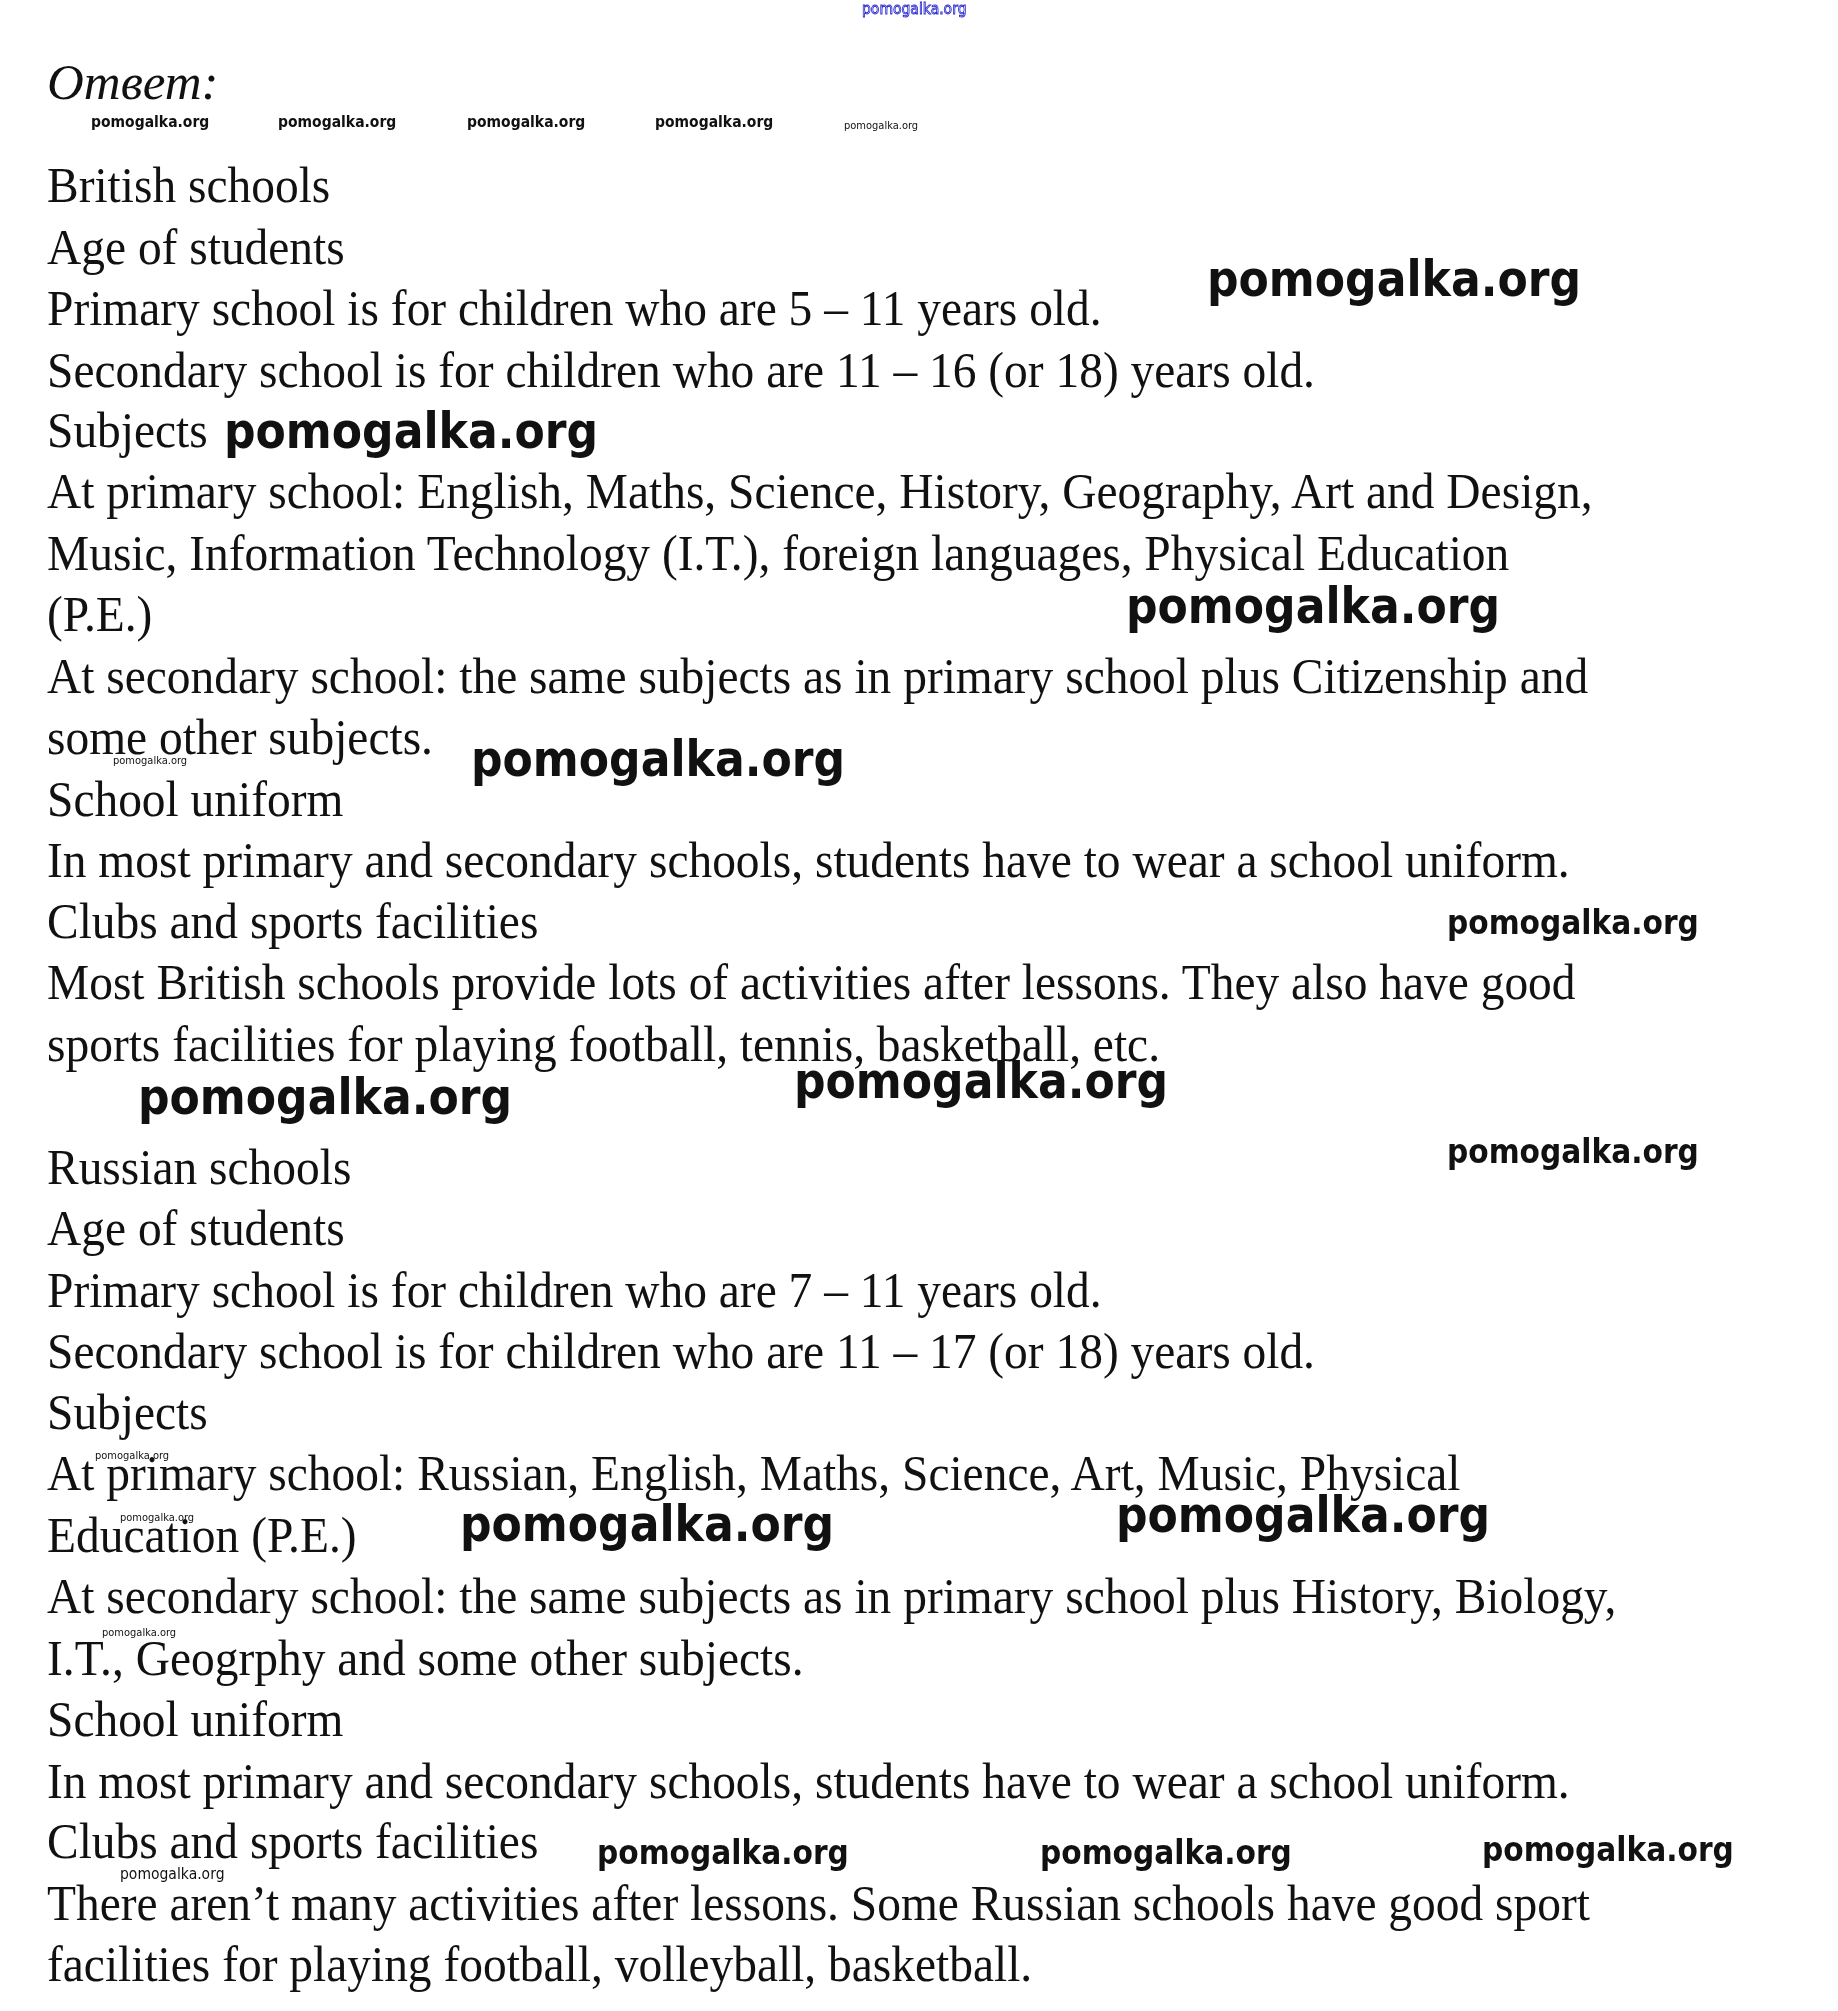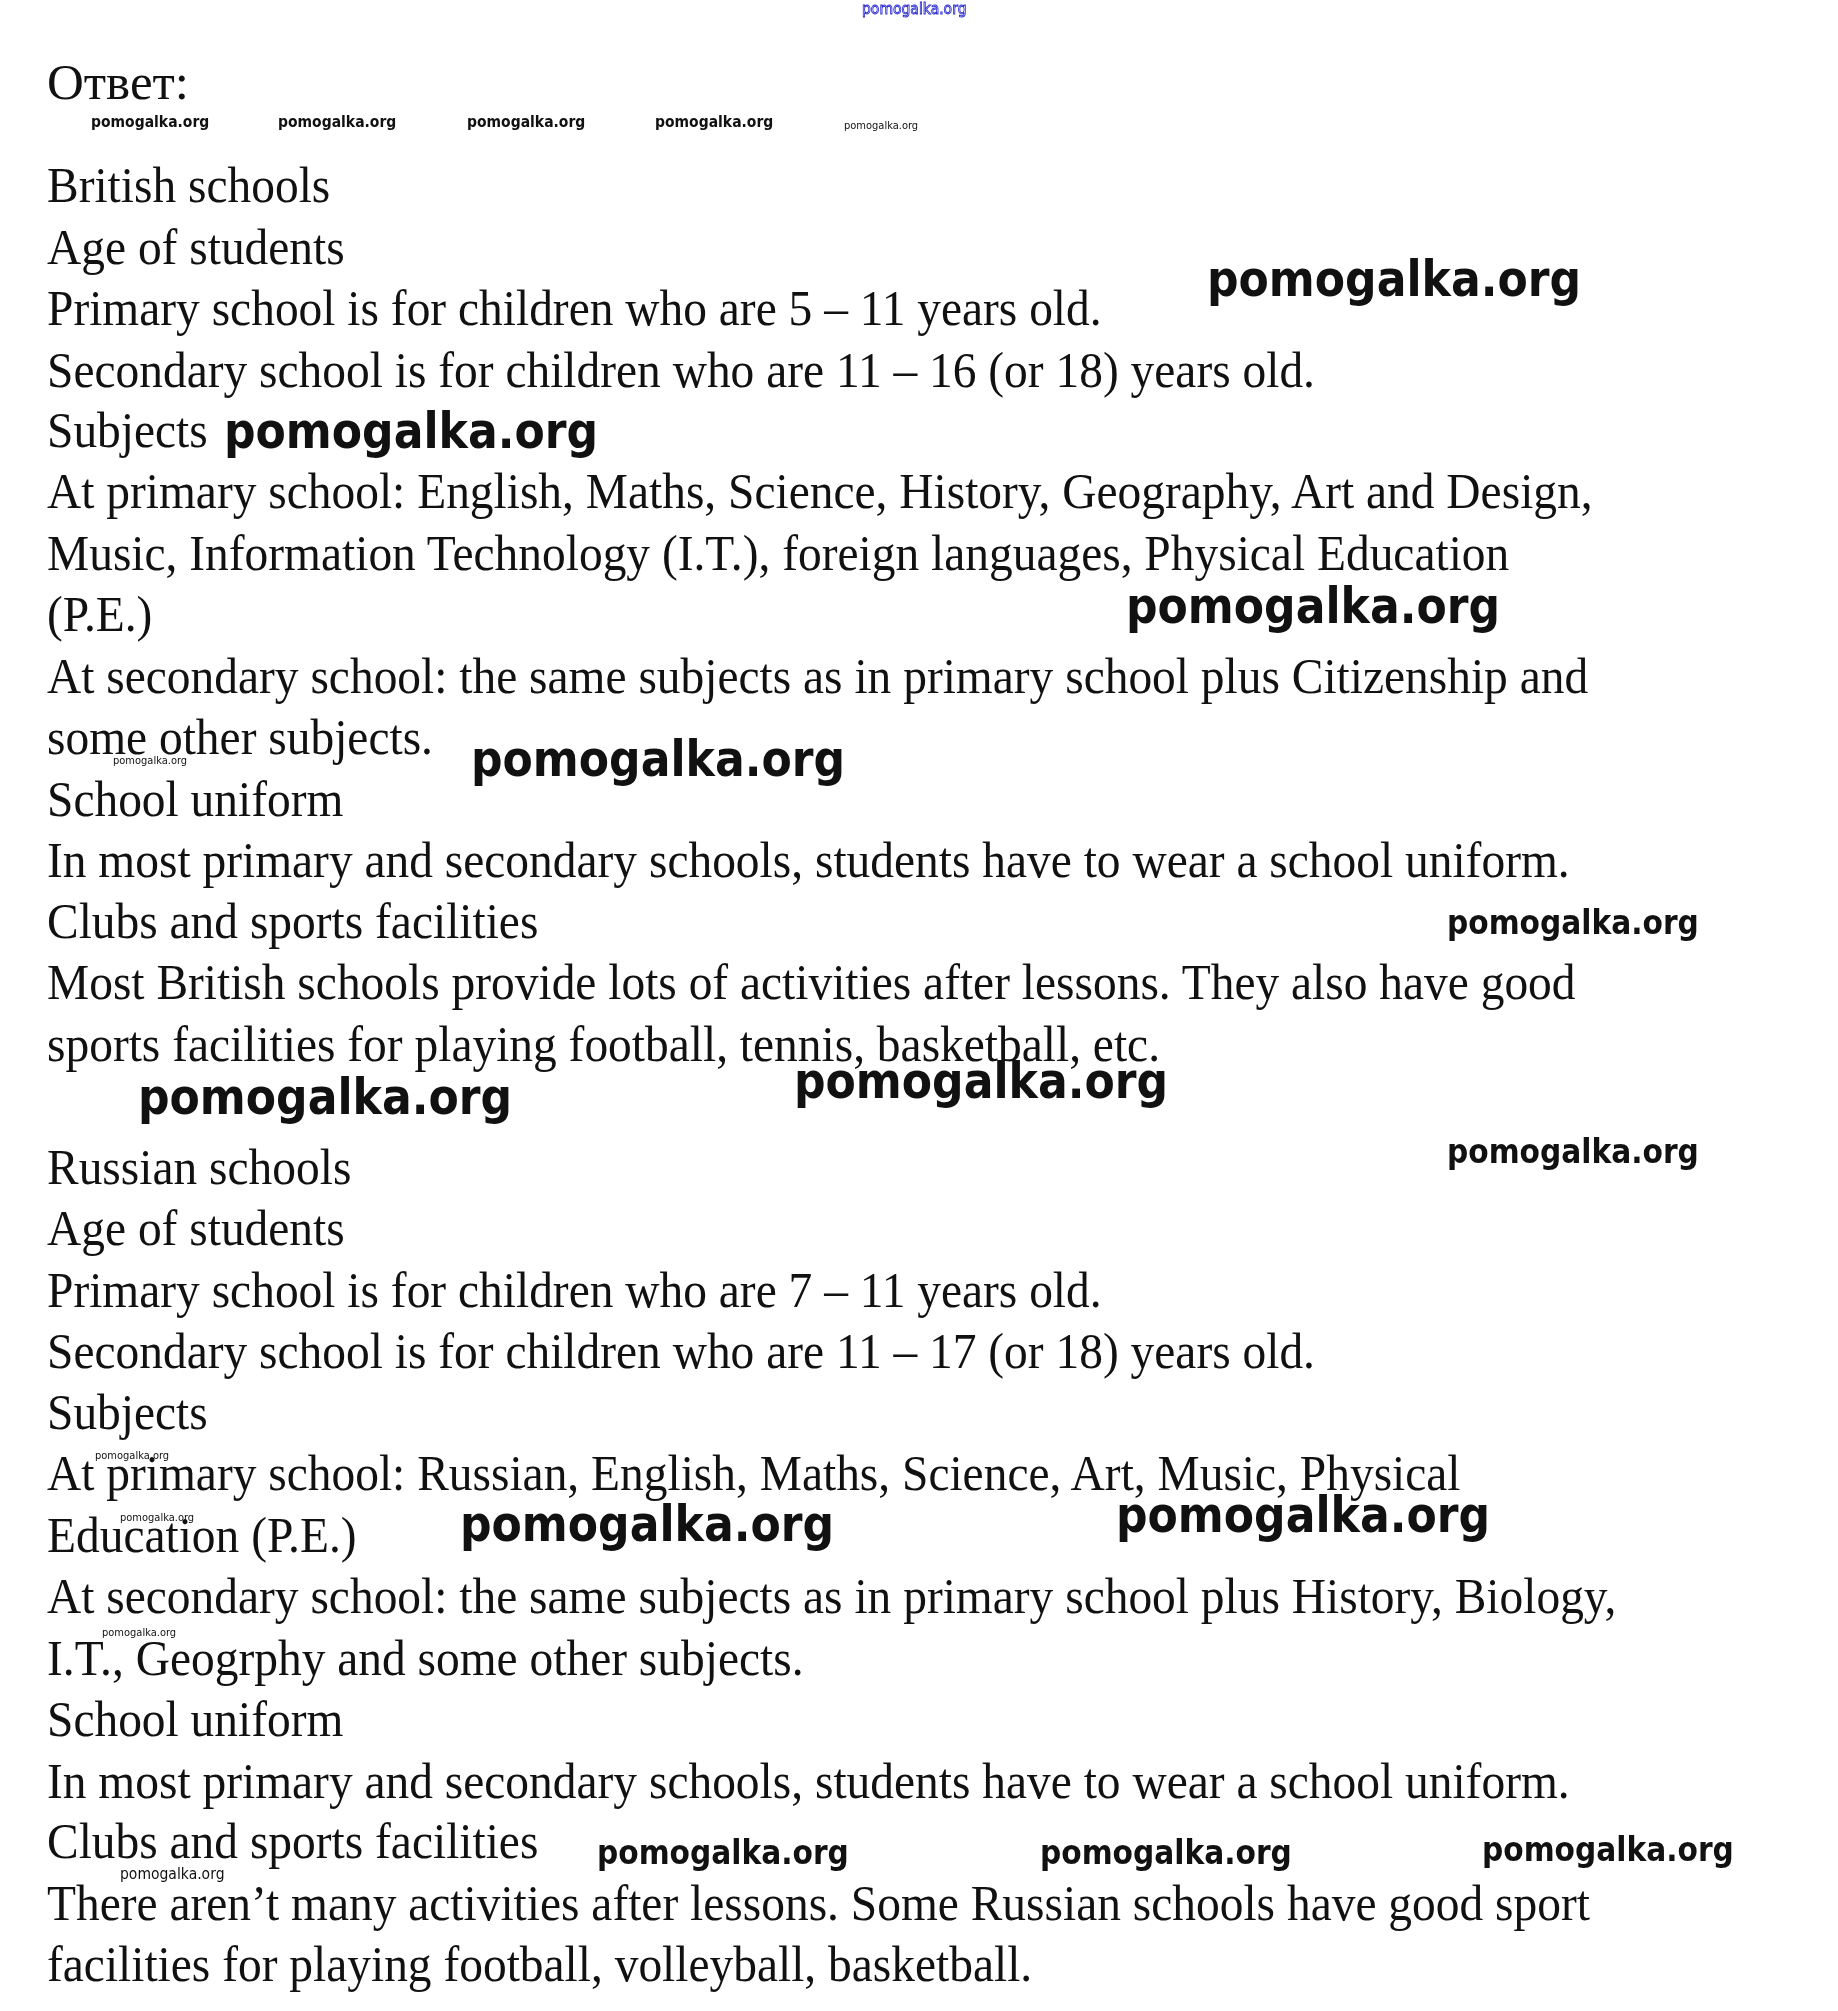--- a/index.html
+++ b/index.html
@@ -1,18 +1,18 @@
 <!DOCTYPE html>
 <html style="font-size:14.5px"><head>
 <meta charset="utf-8">
 <style>
   html, body { margin:0; padding:0; background:#ffffff; }
   body { width:1838px; height:2012px; position:relative; overflow:hidden; }
   .line { position:absolute; left:47px; font-family:"Liberation Serif", serif; font-size:51px; color:#111; white-space:nowrap; line-height:1; transform-origin:left top; transform:scaleX(0.93); }
-  .title { position:absolute; left:47px; top:53px; font-family:"Liberation Serif", serif; font-size:51px; color:#111; }
+  .title { position:absolute; left:47px; top:53px; font-family:"Liberation Serif", serif; font-style:italic; font-size:51px; color:#111; }
   .wm { position:absolute; font-family:"DejaVu Sans", sans-serif; font-weight:bold; color:#111; white-space:nowrap; line-height:1; transform-origin:left top; transform:scaleX(0.9); }
   .wm.big { font-size:49px; }
   .wm.mid { font-size:33px; }
   .wm.small { font-size:15.5px; font-weight:bold; }
   .wm.tiny { font-size:11px; font-weight:normal; }
   .wm.top { font-size:15.5px; font-weight:normal; color:#ffffff; -webkit-text-stroke:0.9px #2a2ad0; left:862px; top:1.8px; }
 </style>
 </head>
 <body>
 

